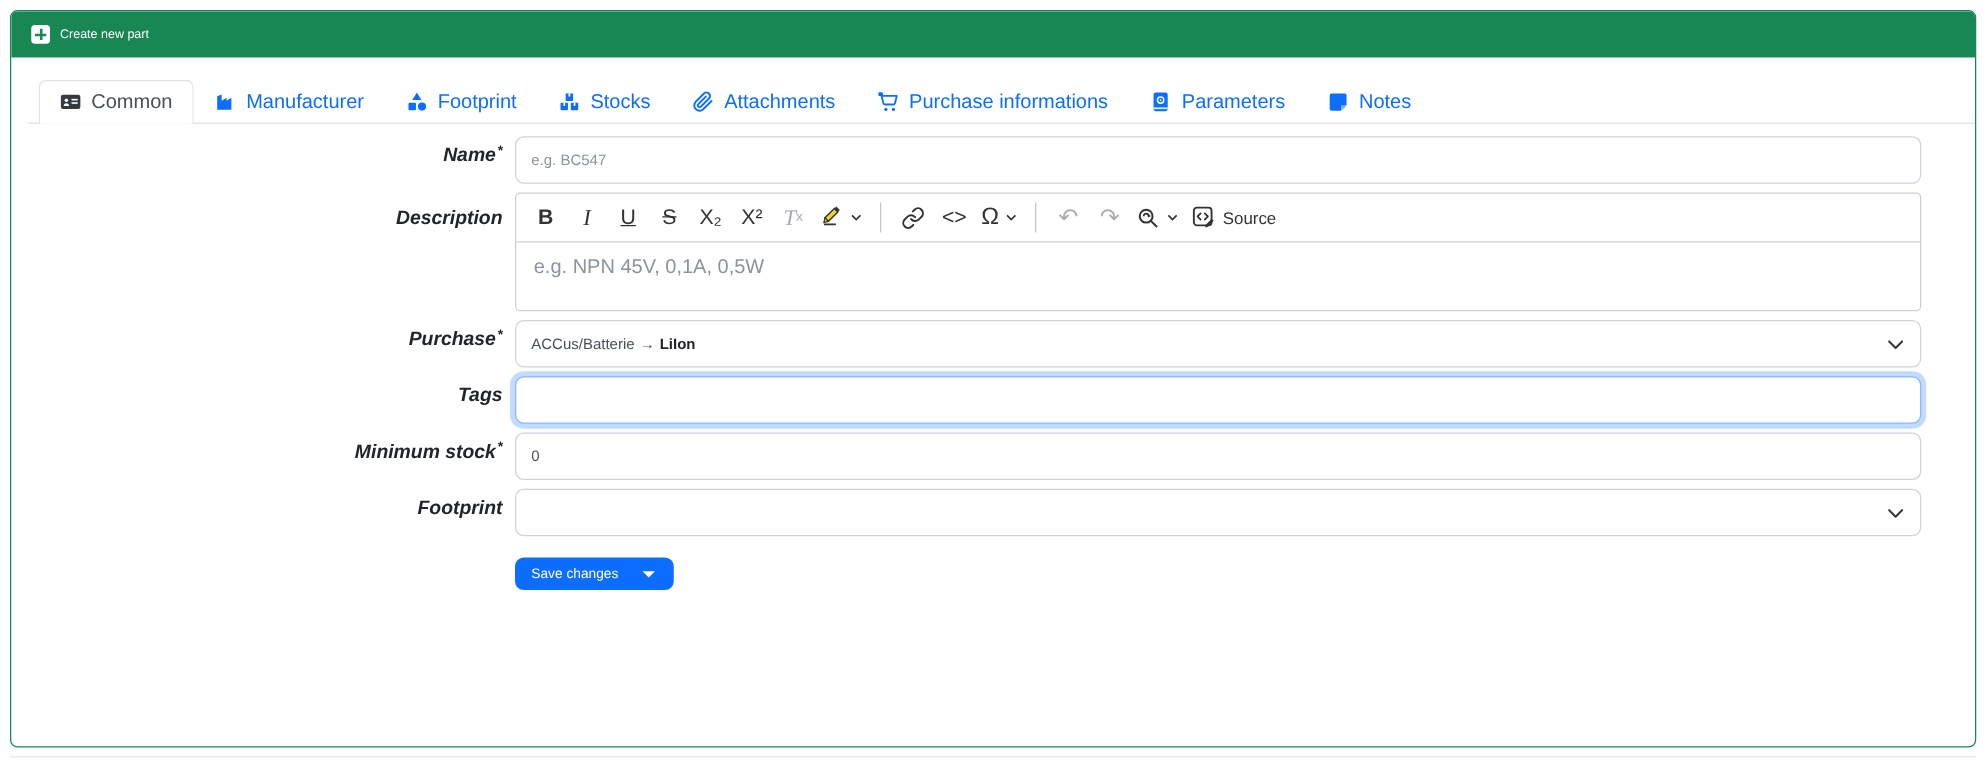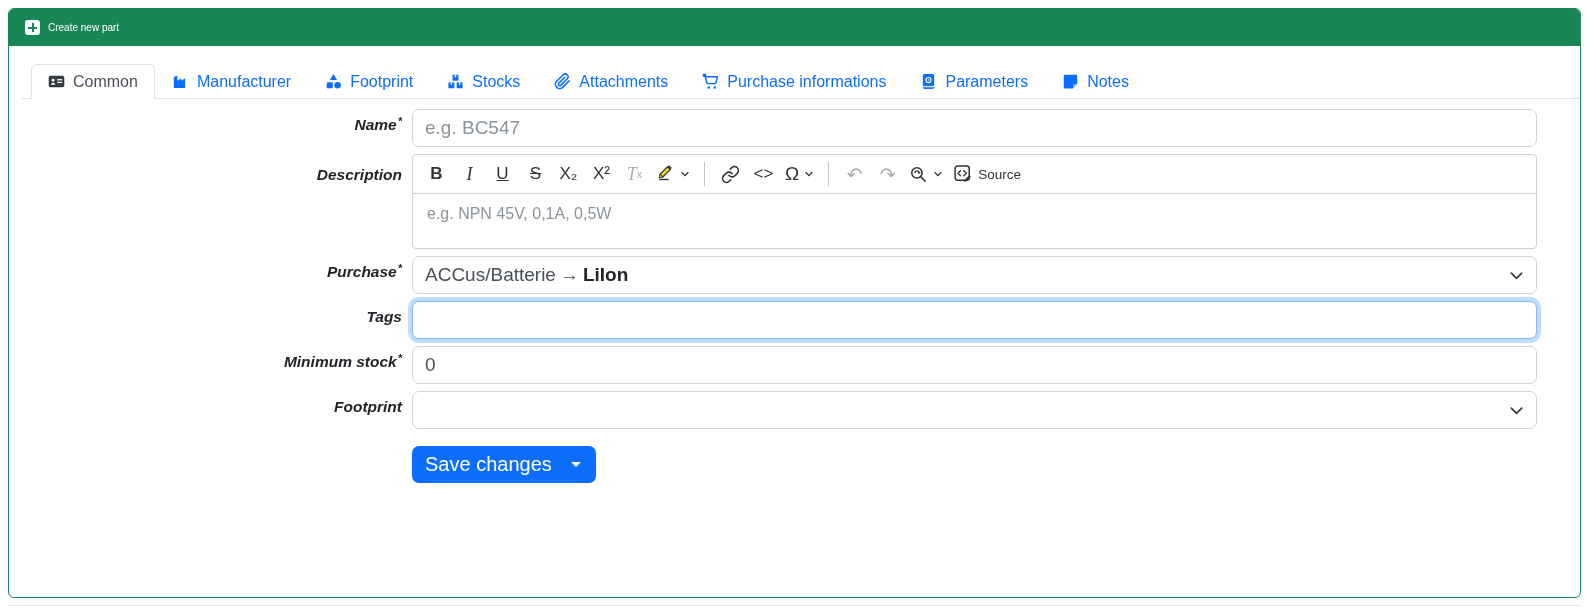--- a/index.html
+++ b/index.html
@@ -32,21 +32,21 @@
   
   .form-area { padding: 10px 0 0 0; }
   .form-row { display: flex; margin-bottom: 7px; }
   .label-col { width: 390px; flex: 0 0 390px; text-align: right; padding: 7px 10px 0 0; }
   .label-col label { font-weight: 700; font-size: 15.5px; color: #212529; font-style: italic; }
   .req { font-size: 11px; vertical-align: top; position: relative; top: -1px; color: #212529; margin-left: 1px; }
   .control-col { width: 1125px; flex: 0 0 1125px; }
 
   .form-control, .form-select {
     width: 100%; height: 38px; border: 1px solid #ced4da; border-radius: 7px;
-    font-size: 19px; font-family: inherit; color: #495057; padding: 6px 12px; background: #fff; }
+    font-size: 12px; font-family: inherit; color: #495057; padding: 6px 12px; background: #fff; }
   .form-control::placeholder { color: #8b939b; }
   .form-control.focused { border-color: #86b7fe; outline: none;
     box-shadow: 0 0 0 4px rgba(13,110,253,.25); }
   .form-select { display: flex; align-items: center; cursor: pointer; position: relative;
     padding-right: 36px; color: #495057; }
   .form-select .chev { position: absolute; right: 12px; top: 11px; width: 15px; height: 15px; }
   .sel-bold { font-weight: 700; color: #212529; }
   .sel-text { white-space: nowrap; }
   .sel-text span { margin-right: 4px; text-align: right; }
 
@@ -67,21 +67,21 @@
   .ck-arrow { font-size: 19px; font-family: "DejaVu Sans", sans-serif; }
   .ck-src-label { font-size: 13.5px; margin-left: 5px; color: #333; }
   .ck-sub { font-size: 17px; }
   .ck-tx { font-style: italic; font-family: "Liberation Serif", serif; font-size: 18px; }
   .ck-tx .sub-x { font-size: 11px; font-style: normal; font-family: "Liberation Sans", sans-serif; vertical-align: -3px; }
   .ck-content { min-height: 54px; padding: 11px 14px; font-size: 16px; color: #8b939b; }
 
   
   .btn-row { display: flex; margin-top: 17px; }
   .btn-row.second { margin-top: 8px; }
-  .btn { border: none; border-radius: 7px; font-size: 20px; font-family: inherit; cursor: pointer;
+  .btn { border: none; border-radius: 7px; font-size: 11px; font-family: inherit; cursor: pointer;
     padding: 7px 13px; display: inline-flex; align-items: center; }
   .btn-primary { background: #0d6efd; color: #fff; }
   .btn-secondary { background: #6c757d; color: #fff; }
   .caret { width: 0; height: 0; border-left: 5px solid transparent; border-right: 5px solid transparent;
     border-top: 5px solid #fff; margin-left: 19px; margin-right: 2px; }
 
   .bottom-rule { border-top: 1px solid #e4e7ea; margin-top: 7px; }
 </style>
 </head>
 <body>

